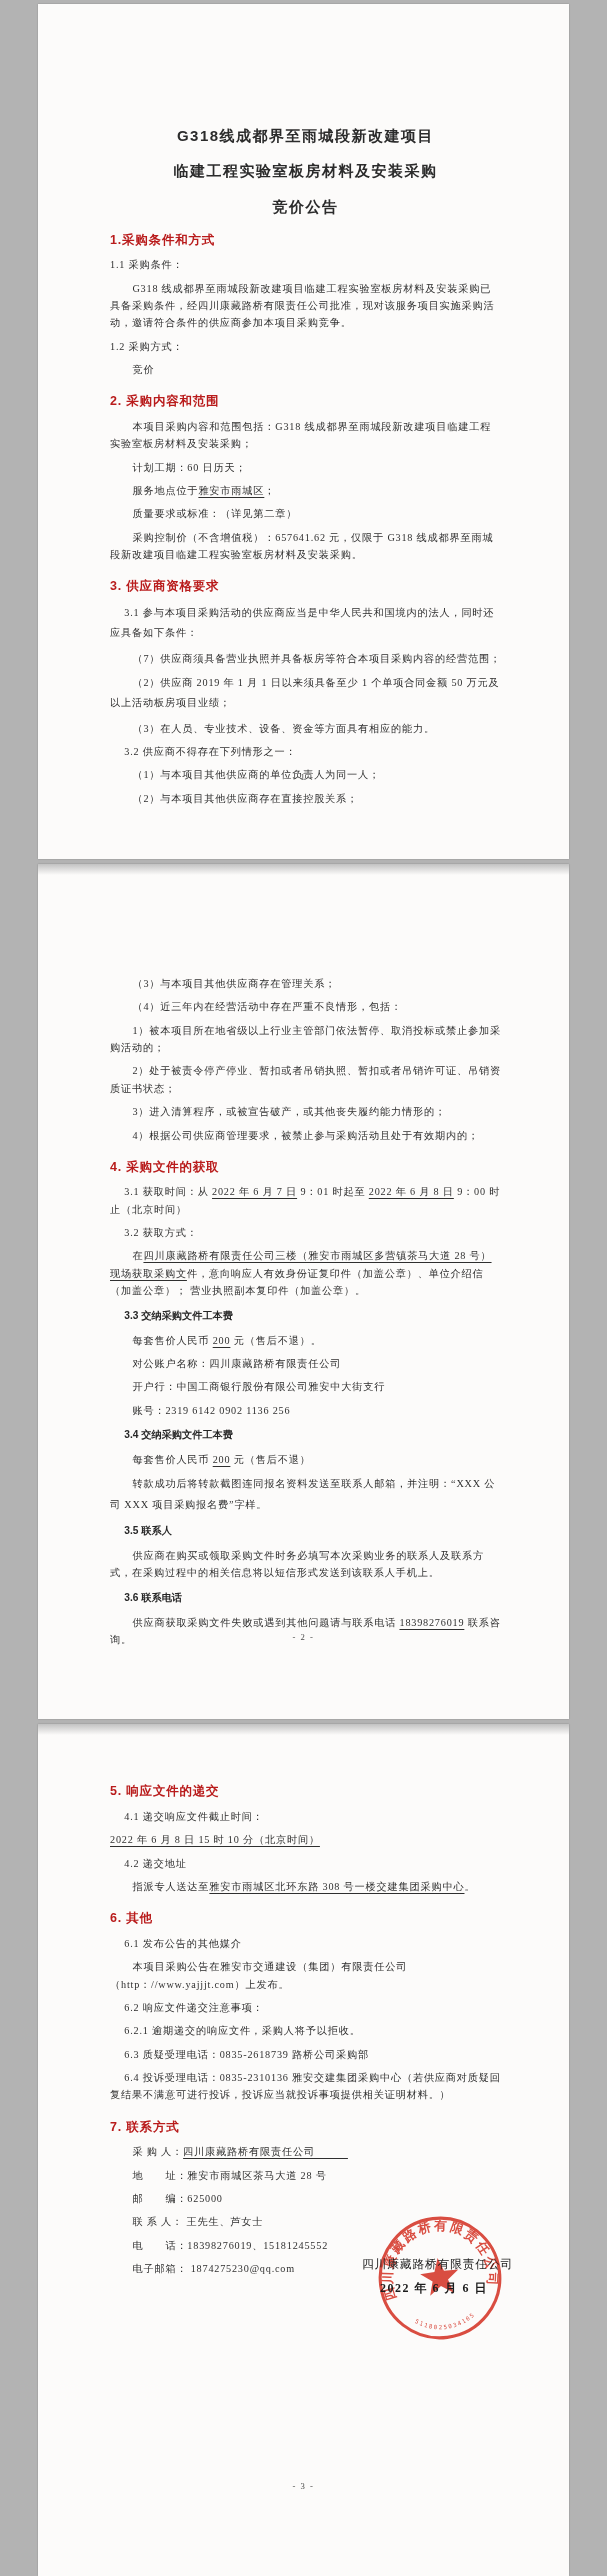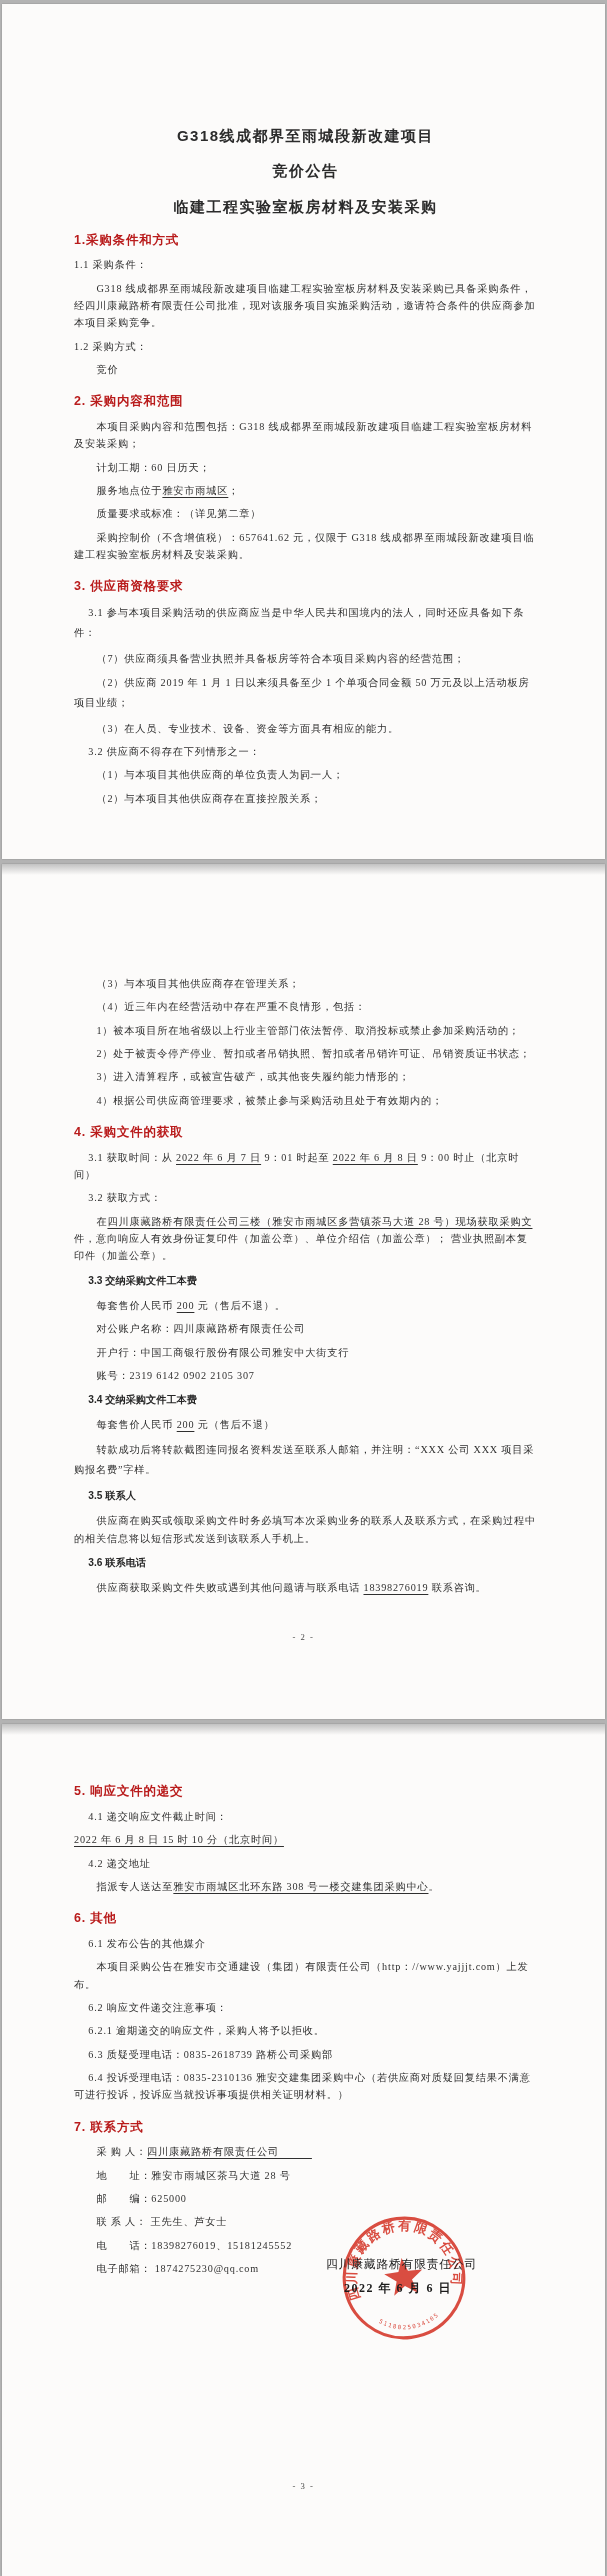--- a/index.html
+++ b/index.html
@@ -5,21 +5,21 @@
   html,body{margin:0;padding:0;}
   body{
     width:607px;
     background:#b3b3b3;
     font-family:"Liberation Serif","DejaVu Serif",serif;
     color:#2f2f2f;
     -webkit-font-smoothing:antialiased;
   }
   .page{
     position:relative;
-    width:603px;
+    width:531px;
     margin:0 auto;
     background:#fcfbfa;
     overflow:hidden;
     box-shadow:0 0 1.5px rgba(0,0,0,.25);
   }
   #page1{height:855px;margin-top:3.8px;}
   #page2{height:855px;margin-top:5.3px;}
   #page3{height:852px;margin-top:5.3px;}
   #page2::before, #page3::before{
     content:"";position:absolute;top:0;left:0;right:0;height:10.6px;
@@ -69,22 +69,22 @@
   }
   #signature .co{font-size:11.8px;letter-spacing:0.8px;}
   #signature .dt{font-size:12px;font-weight:bold;letter-spacing:1.5px;margin-top:6.8px;padding-left:18px;}
 </style>
 </head>
 <body>
 
 <div class="page" id="page1">
   <div class="content">
       <p class="title"><span>G318线成都界至雨城段新改建项目</span></p>
+      <p class="title"><span>临建工程实验室板房材料及安装采购</span></p>
       <p class="title"><span>竞价公告</span></p>
-      <p class="title"><span>临建工程实验室板房材料及安装采购</span></p>
       <p class="h1"><span>1.采购条件和方式</span></p>
       <p class="blk"><span>1.1 采购条件：</span></p>
       <p class="blk indent"><span>G318 线成都界至雨城段新改建项目临建工程实验室板房材料及安装采购已具备采购条件，经四川康藏路桥有限责任公司批准，现对该服务项目实施采购活动，邀请符合条件的供应商参加本项目采购竞争。</span></p>
       <p class="blk"><span>1.2 采购方式：</span></p>
       <p class="blk indent"><span>竞价</span></p>
       <p class="h1"><span>2. 采购内容和范围</span></p>
       <p class="blk indent"><span>本项目采购内容和范围包括：G318 线成都界至雨城段新改建项目临建工程实验室板房材料及安装采购；</span></p>
       <p class="blk indent"><span>计划工期：60 日历天；</span></p>
       <p class="blk indent"><span>服务地点位于</span><span class="u">雅安市雨城区</span><span>；</span></p>
       <p class="blk indent"><span>质量要求或标准：（详见第二章）</span></p>
@@ -110,21 +110,21 @@
       <p class="blk indent"><span>3）进入清算程序，或被宣告破产，或其他丧失履约能力情形的；</span></p>
       <p class="blk indent"><span>4）根据公司供应商管理要求，被禁止参与采购活动且处于有效期内的；</span></p>
       <p class="h1"><span>4. 采购文件的获取</span></p>
       <p class="blk indent-sm"><span>3.1 获取时间：从 </span><span class="u">2022 年 6 月 7 日</span><span> 9：01 时起至 </span><span class="u">2022 年 6 月 8 日</span><span> 9：00 时止（北京时间）</span></p>
       <p class="blk indent-sm"><span>3.2 获取方式：</span></p>
       <p class="blk indent"><span>在</span><span class="u">四川康藏路桥有限责任公司三楼（雅安市雨城区多营镇茶马大道 28 号）现场获取采购文</span><span>件，意向响应人有效身份证复印件（加盖公章）、单位介绍信（加盖公章）； 营业执照副本复印件（加盖公章）。</span></p>
       <p class="sub"><span>3.3 交纳采购文件工本费</span></p>
       <p class="blk indent"><span>每套售价人民币 </span><span class="u">200</span><span> 元（售后不退）。</span></p>
       <p class="blk indent"><span>对公账户名称：四川康藏路桥有限责任公司</span></p>
       <p class="blk indent"><span>开户行：中国工商银行股份有限公司雅安中大街支行</span></p>
-      <p class="blk indent"><span>账号：2319 6142 0902 2105 307</span></p>
+      <p class="blk indent"><span>账号：2319 6142 0902 1136 256</span></p>
       <p class="sub"><span>3.4 交纳采购文件工本费</span></p>
       <p class="blk indent"><span>每套售价人民币 </span><span class="u">200</span><span> 元（售后不退）</span></p>
       <p class="blk indent loose"><span>转款成功后将转款截图连同报名资料发送至联系人邮箱，并注明：“XXX 公司 XXX 项目采购报名费”字样。</span></p>
       <p class="sub"><span>3.5 联系人</span></p>
       <p class="blk indent"><span>供应商在购买或领取采购文件时务必填写本次采购业务的联系人及联系方式，在采购过程中的相关信息将以短信形式发送到该联系人手机上。</span></p>
       <p class="sub"><span>3.6 联系电话</span></p>
       <p class="blk indent"><span>供应商获取采购文件失败或遇到其他问题请与联系电话 </span><span class="u">18398276019</span><span> 联系咨询。</span></p>
     </div>
   <div class="page-number">- 2 -</div>
 </div>

